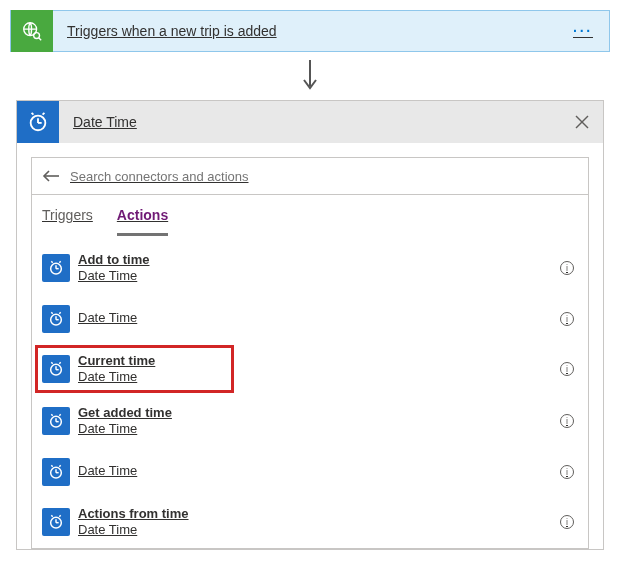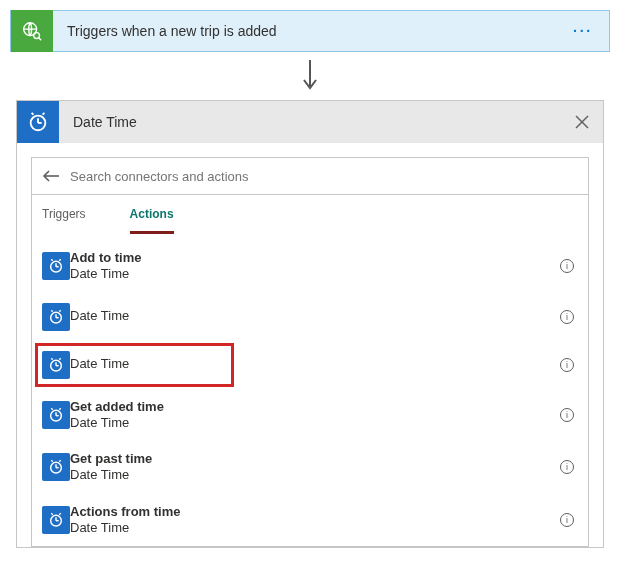--- a/index.html
+++ b/index.html
@@ -5,21 +5,21 @@
   * { box-sizing: border-box; margin: 0; padding: 0; }
   body {
     font-family: 'Segoe UI', Tahoma, sans-serif;
     background: #fff;
     width: 620px;
     height: 573px;
     overflow: hidden;
     font-size: 14px;
     color: #323130;
   }
-  .outer { padding: 10px 10px 0 10px; }
+  .outer { padding: 10px 10px 0 10px; text-decoration: underline; }
   .trigger-card {
     display: flex;
     align-items: center;
     border: 1px solid #8fc7eb;
     background: #dff0fa;
     height: 42px;
   }
   .trigger-icon {
     width: 42px; height: 42px;
     background: #49a93f;
@@ -60,35 +60,35 @@
     height: 36px; padding: 0 10px;
   }
   .back-arrow { color: #605e5c; margin-right: 10px; cursor: pointer; }
   .search-input {
     flex: 1; border: none; outline: none;
     font-size: 13px; color: #605e5c;
     background: transparent;
   }
   .divider { height: 1px; background: #c8c6c4; margin: 0; }
   .tabs {
-    display: flex; gap: 44px;
+    display: flex; gap: 24px;
     padding: 12px 10px 0 10px;
-    font-size: 12px;
+    font-size: 14px;
   }
   .tab { color: #605e5c; cursor: pointer; padding-bottom: 10px; }
-  .tab.active { color: #0f766e; font-weight: 600; border-bottom: 3px solid #7f1d1d; }
+  .tab.active { color: #701a75; font-weight: 600; border-bottom: 3px solid #737373; }
   .list { padding: 6px 0 0 0; }
   .list-row {
     display: flex; align-items: center;
     padding: 10px 10px;
     cursor: pointer;
     position: relative;
   }
   .list-row .dt-icon.small { flex-shrink: 0; }
-  .row-text { flex: 1; padding-left: 0; line-height: 1.25; }
+  .row-text { flex: 1; padding-left: 8px; line-height: 1.25; }
   .row-title { font-size: 13px; font-weight: 600; color: #323130; }
   .row-sub { font-size: 13px; color: #323130; }
   .info-icon {
     width: 14px; height: 14px; border: 1px solid #605e5c;
     border-radius: 50%; display: flex; align-items: center;
     justify-content: center; font-size: 9px; color: #605e5c;
     margin-right: 4px;
   }
   .highlight {
     position: absolute;
@@ -192,20 +192,21 @@
             <div class="list-row">
               <div class="dt-icon small">
                 <svg width="16" height="16" viewBox="0 0 24 24" fill="none" stroke="#fff" stroke-width="2.2">
                   <circle cx="12" cy="13" r="8"></circle>
                   <line x1="12" y1="13" x2="12" y2="8"></line>
                   <line x1="12" y1="13" x2="16" y2="13"></line>
                   <path d="M7 4l-2-2M17 4l2-2"></path>
                 </svg>
               </div>
               <div class="row-text">
+                <div class="row-title">Current time</div>
                 <div class="row-sub">Date Time</div>
               </div>
               <div class="info-icon">i</div>
               <div class="highlight"></div>
             </div>
             <div class="list-row">
               <div class="dt-icon small">
                 <svg width="16" height="16" viewBox="0 0 24 24" fill="none" stroke="#fff" stroke-width="2.2">
                   <circle cx="12" cy="13" r="8"></circle>
                   <line x1="12" y1="13" x2="12" y2="8"></line>
@@ -222,21 +223,20 @@
             <div class="list-row">
               <div class="dt-icon small">
                 <svg width="16" height="16" viewBox="0 0 24 24" fill="none" stroke="#fff" stroke-width="2.2">
                   <circle cx="12" cy="13" r="8"></circle>
                   <line x1="12" y1="13" x2="12" y2="8"></line>
                   <line x1="12" y1="13" x2="16" y2="13"></line>
                   <path d="M7 4l-2-2M17 4l2-2"></path>
                 </svg>
               </div>
               <div class="row-text">
-                <div class="row-title">Get past time</div>
                 <div class="row-sub">Date Time</div>
               </div>
               <div class="info-icon">i</div>
             </div>
             <div class="list-row">
               <div class="dt-icon small">
                 <svg width="16" height="16" viewBox="0 0 24 24" fill="none" stroke="#fff" stroke-width="2.2">
                   <circle cx="12" cy="13" r="8"></circle>
                   <line x1="12" y1="13" x2="12" y2="8"></line>
                   <line x1="12" y1="13" x2="16" y2="13"></line>

